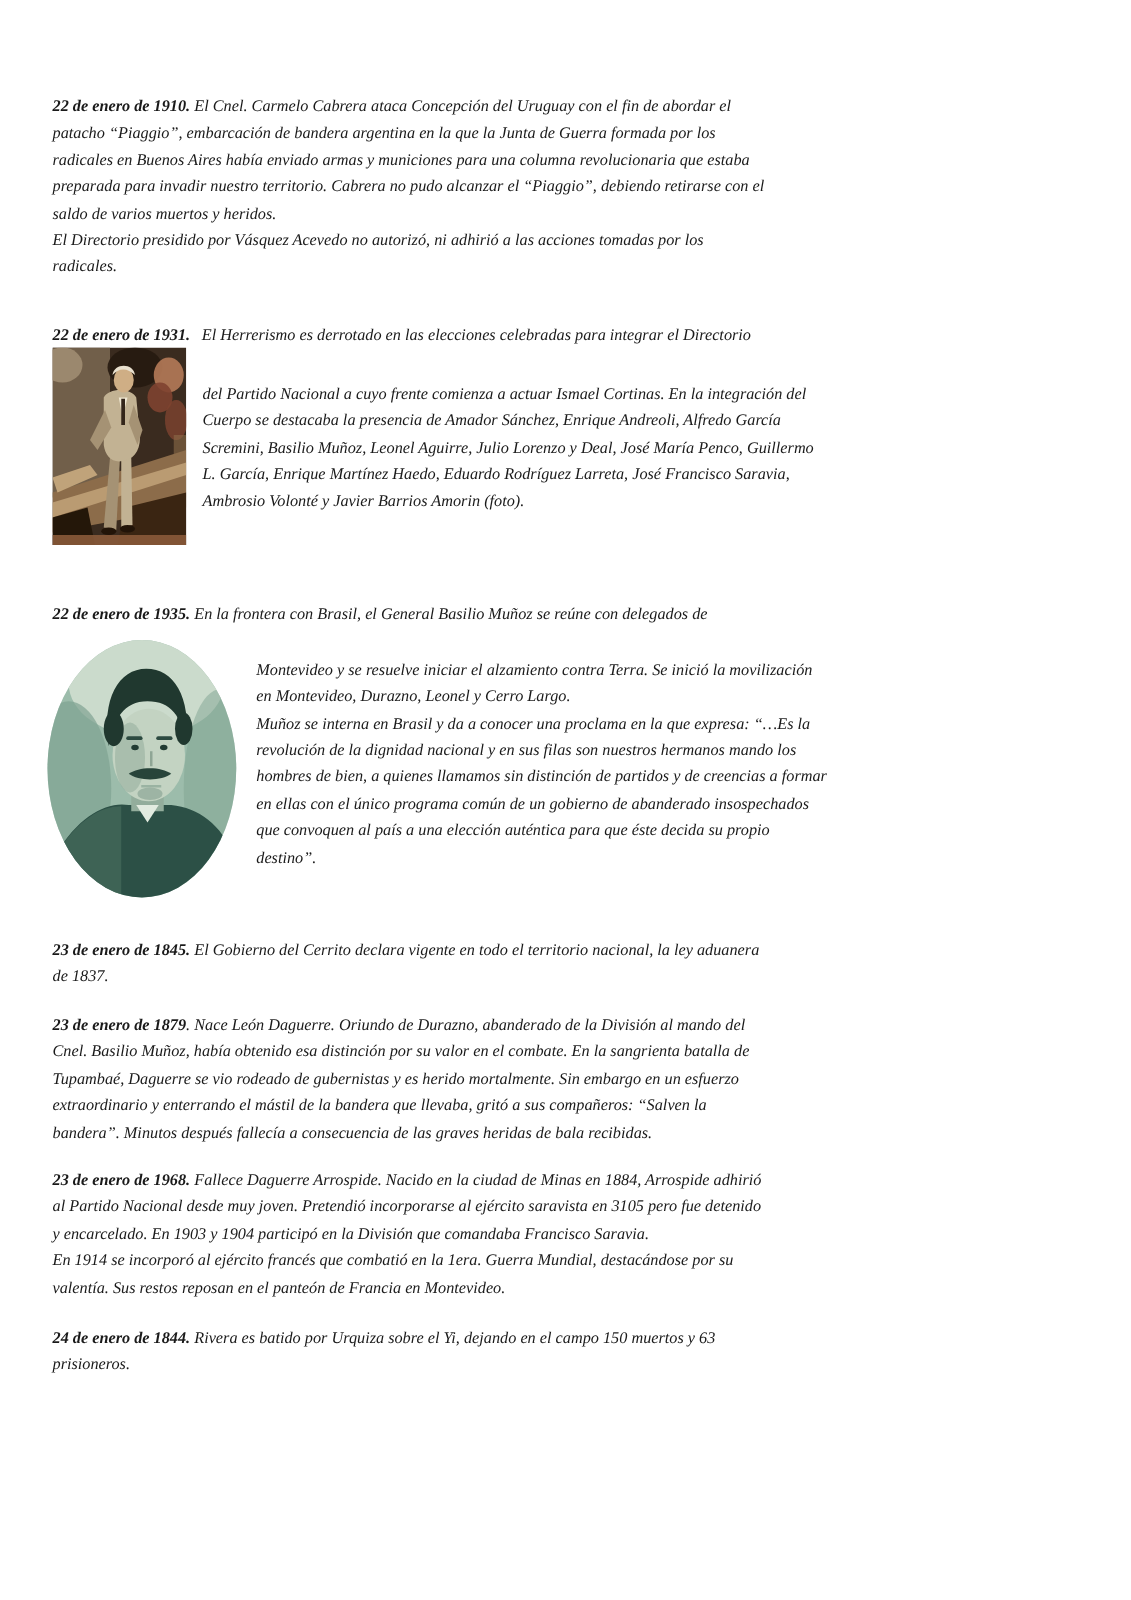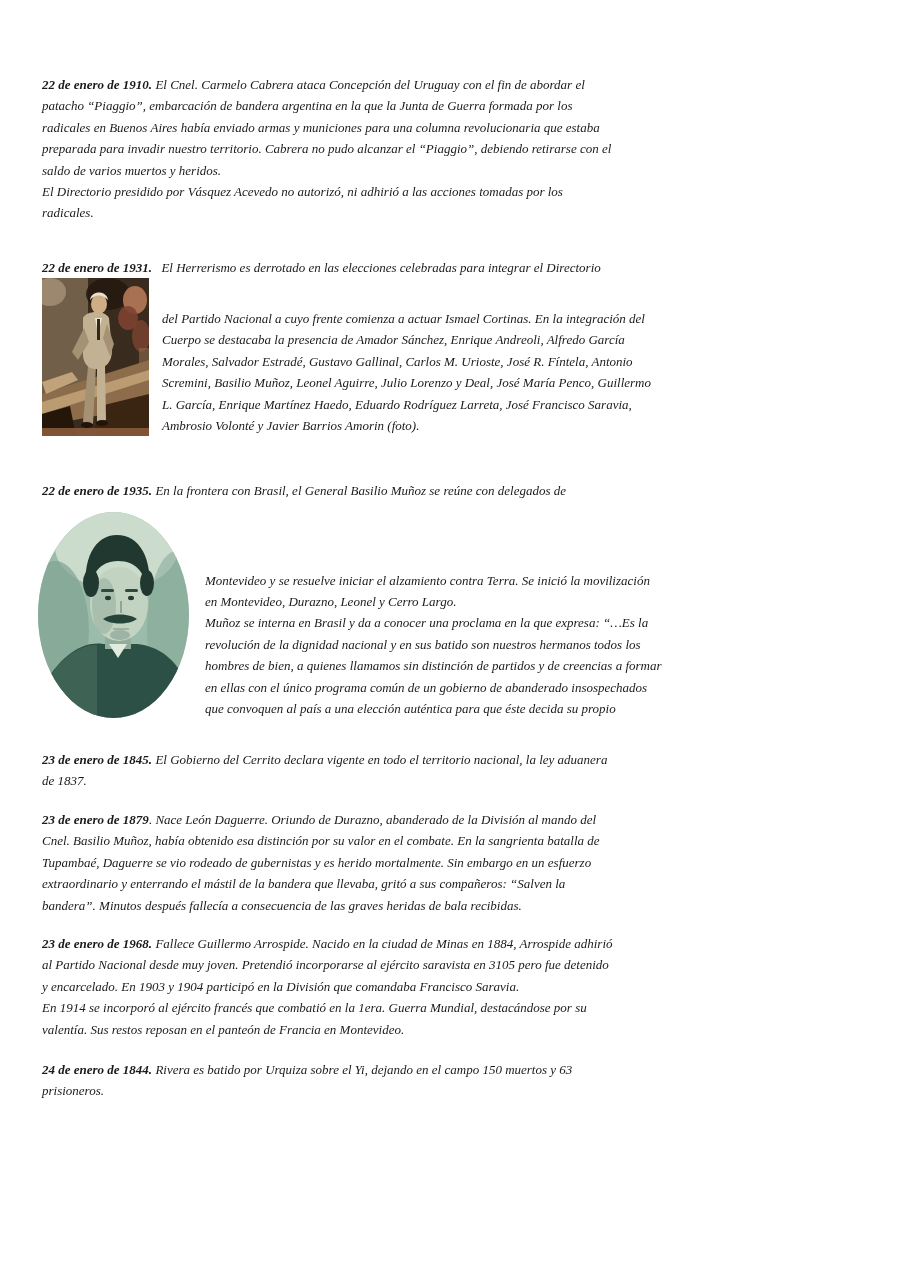--- a/index.html
+++ b/index.html
@@ -10,21 +10,21 @@
     overflow:hidden;
     color:#1a1a1a;
     font-family:"Liberation Serif","DejaVu Serif",serif;
     font-style:italic;
     font-size:13px;
     line-height:21.4px;
   }
   .entry{position:absolute;left:42px;}
   .line{white-space:nowrap;}
   .date{font-weight:bold;}
-  .wrap-row{display:flex;align-items:flex-end;}
+  .wrap-row{display:flex;align-items:center;}
   .photo{flex:none;}
   .photo-1931{width:107px;height:158px;margin-right:13px;}
   .photo-1935{width:153px;height:208px;margin-left:-5px;margin-top:10px;margin-right:15px;}
   .e1931 .date{margin-right:6px;}
   svg{display:block;}
 </style>
 </head>
 <body>
 
 <div class="page">
@@ -71,21 +71,20 @@
             <ellipse cx="57" cy="26" rx="8" ry="10" fill="#cfae85"></ellipse>
             <path d="M48,22 C49,12 65,12 66,22 C60,16 53,16 48,22 Z" fill="#e9e0ce"></path>
             <ellipse cx="45" cy="147" rx="6" ry="3" fill="#221408"></ellipse>
             <ellipse cx="60" cy="145" rx="6" ry="3" fill="#221408"></ellipse>
           </g>
         </svg>
       </div>
       <div class="cont">
         <div class="line">del Partido Nacional a cuyo frente comienza a actuar Ismael Cortinas. En la integración del</div>
         <div class="line">Cuerpo se destacaba la presencia de Amador Sánchez, Enrique Andreoli, Alfredo García</div>
-        <div class="line">Morales, Salvador Estradé, Gustavo Gallinal, Carlos M. Urioste, José R. Fíntela, Antonio</div>
         <div class="line">Scremini, Basilio Muñoz, Leonel Aguirre, Julio Lorenzo y Deal, José María Penco, Guillermo</div>
         <div class="line">L. García, Enrique Martínez Haedo, Eduardo Rodríguez Larreta, José Francisco Saravia,</div>
         <div class="line">Ambrosio Volonté y Javier Barrios Amorin (foto).</div>
       </div>
     </div>
   </section>
 
   <section class="entry" style="top:480px">
     <div class="line"><strong class="date">22 de enero de 1935.</strong> <span>En la frontera con Brasil, el General Basilio Muñoz se reúne con delegados de</span></div>
     <div class="wrap-row">
@@ -118,43 +117,44 @@
             <path d="M66,108 C74,102 92,102 100,108 C92,114 74,114 66,108 Z" fill="#27443a"></path>
             <rect x="76" y="117" width="16" height="2" fill="#9ab3a2"></rect>
             <ellipse cx="83" cy="124" rx="10" ry="5" fill-opacity="0.8" fill="#93ad9c"></ellipse>
           </g>
         </svg>
       </div>
       <div class="cont">
         <div class="line">Montevideo y se resuelve iniciar el alzamiento contra Terra. Se inició la movilización</div>
         <div class="line">en Montevideo, Durazno, Leonel y Cerro Largo.</div>
         <div class="line">Muñoz se interna en Brasil y da a conocer una proclama en la que expresa: “…Es la</div>
-        <div class="line">revolución de la dignidad nacional y en sus batido son nuestros hermanos todos los</div>
+        <div class="line">revolución de la dignidad nacional y en sus filas son nuestros hermanos mando los</div>
         <div class="line">hombres de bien, a quienes llamamos sin distinción de partidos y de creencias a formar</div>
         <div class="line">en ellas  con el único programa común de un gobierno de abanderado insospechados</div>
         <div class="line">que convoquen al país a una elección auténtica para que éste decida su propio</div>
+        <div class="line">destino”.</div>
       </div>
     </div>
   </section>
 
   <section class="entry" style="top:749px">
     <div class="line"><strong class="date">23 de enero de 1845.</strong> <span>El Gobierno del Cerrito declara vigente en todo el territorio nacional, la ley aduanera</span></div>
     <div class="line">de 1837.</div>
   </section>
 
   <section class="entry" style="top:809px">
     <div class="line"><strong class="date">23 de enero de 1879</strong><span>. Nace León Daguerre. Oriundo de Durazno, abanderado de la División al mando del</span></div>
     <div class="line">Cnel. Basilio Muñoz, había obtenido esa distinción por su valor en el combate. En la sangrienta batalla de</div>
     <div class="line">Tupambaé, Daguerre se vio rodeado de gubernistas y es herido mortalmente. Sin embargo en un esfuerzo</div>
     <div class="line">extraordinario y enterrando el mástil de la bandera que llevaba, gritó a sus compañeros: “Salven la</div>
     <div class="line">bandera”. Minutos después fallecía a consecuencia de las graves heridas de bala recibidas.</div>
   </section>
 
   <section class="entry" style="top:933px">
-    <div class="line"><strong class="date">23 de enero de 1968.</strong> <span>Fallece Guillermo Arrospide. Nacido en la ciudad de Minas en 1884, Arrospide adhirió</span></div>
+    <div class="line"><strong class="date">23 de enero de 1968.</strong> <span>Fallece Daguerre Arrospide. Nacido en la ciudad de Minas en 1884, Arrospide adhirió</span></div>
     <div class="line">al Partido Nacional desde muy joven. Pretendió incorporarse al ejército saravista en 3105 pero fue detenido</div>
     <div class="line">y encarcelado. En 1903 y 1904 participó en la División que comandaba Francisco Saravia.</div>
     <div class="line">En 1914 se incorporó al ejército francés que combatió en la 1era. Guerra Mundial, destacándose por su</div>
     <div class="line">valentía. Sus restos reposan en el panteón de Francia en Montevideo.</div>
   </section>
 
   <section class="entry" style="top:1059px">
     <div class="line"><strong class="date">24 de enero de 1844.</strong> <span>Rivera es batido por Urquiza sobre el Yi, dejando en el campo 150 muertos y 63</span></div>
     <div class="line">prisioneros.</div>
   </section>

